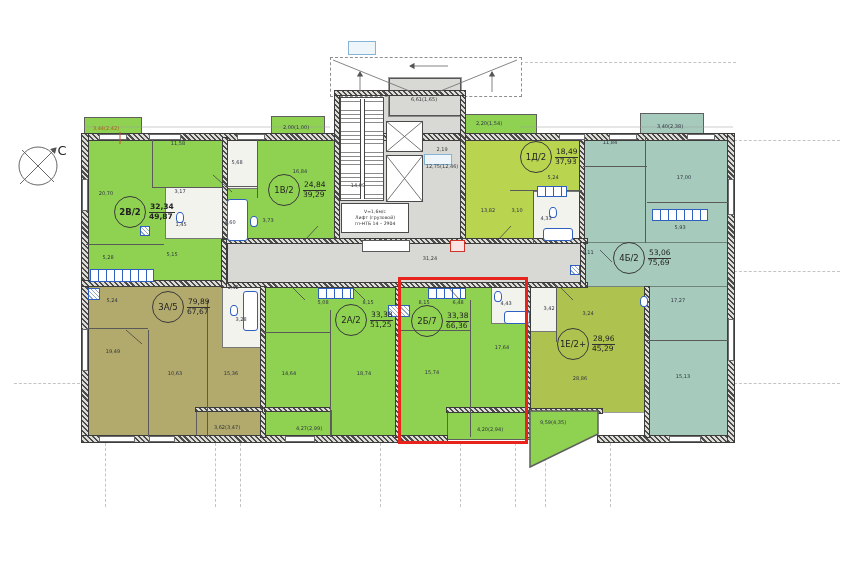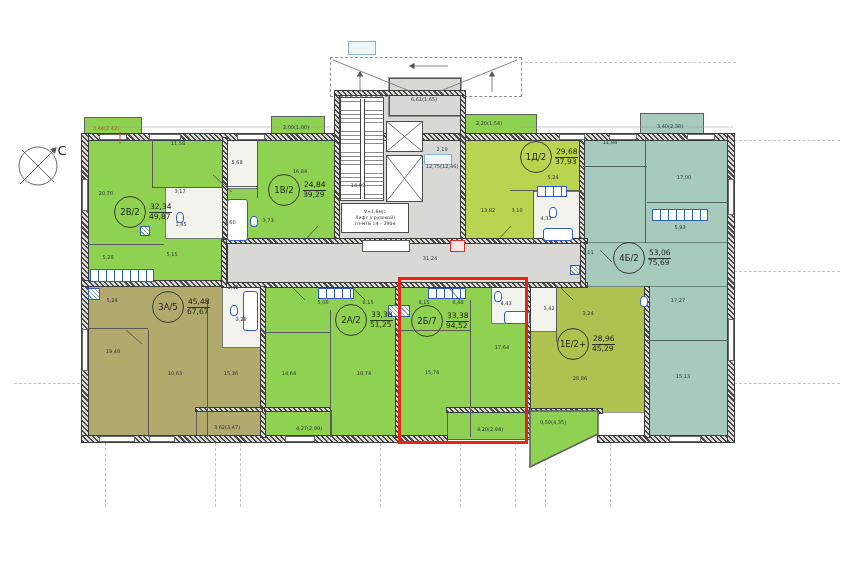--- a/index.html
+++ b/index.html
@@ -283,67 +283,67 @@
       <div class="lbl " style="left: 309px; top: 428px;">4,27(2,99)</div>
       <div class="lbl " style="left: 490px; top: 429px;">4,20(2,94)</div>
       <div class="lbl " style="left: 553px; top: 422px;">9,59(4,35)</div>
       <div class="lbl core-lbl" style="left: 358px; top: 185px;">14,09</div>
       <div class="lbl core-lbl" style="left: 424px; top: 99px;">6,61(1,65)</div>
       <div class="lbl core-lbl" style="left: 442px; top: 149px;">2,19</div>
       <div class="lbl core-lbl" style="left: 442px; top: 166px;">12,75(12,46)</div>
       <div class="lbl core-lbl" style="left: 430px; top: 258px;">31,24</div>
     </div>
   <div class="layer" id="tags">
-      <div class="apt-tag" style="left: 130px; top: 212px;">
+      <div class="apt-tag" style="left: 130px; top: 212px; font-weight: bold;">
         <div class="apt-circle">2В/2</div>
         <div class="apt-frac">
           <div class="top">32,34</div>
           <div>49,87</div>
         </div>
       </div>
       <div class="apt-tag" style="left: 284px; top: 190px;">
         <div class="apt-circle">1В/2</div>
         <div class="apt-frac">
           <div class="top">24,84</div>
           <div>39,29</div>
         </div>
       </div>
       <div class="apt-tag" style="left: 536px; top: 157px;">
         <div class="apt-circle">1Д/2</div>
         <div class="apt-frac">
-          <div class="top">29,68</div>
+          <div class="top">18,49</div>
           <div>37,93</div>
         </div>
       </div>
       <div class="apt-tag" style="left: 629px; top: 258px; align-items: center;">
         <div class="apt-circle">4Б/2</div>
         <div class="apt-frac">
           <div class="top">53,06</div>
           <div>75,69</div>
         </div>
       </div>
       <div class="apt-tag" style="left: 168px; top: 307px;">
         <div class="apt-circle">3А/5</div>
         <div class="apt-frac">
-          <div class="top">45,48</div>
+          <div class="top">79,89</div>
           <div>67,67</div>
         </div>
       </div>
       <div class="apt-tag" style="left: 351px; top: 320px;">
         <div class="apt-circle">2А/2</div>
         <div class="apt-frac">
           <div class="top">33,38</div>
           <div>51,25</div>
         </div>
       </div>
       <div class="apt-tag" style="left: 427px; top: 321px;">
         <div class="apt-circle">2Б/7</div>
         <div class="apt-frac">
           <div class="top">33,38</div>
-          <div>94,52</div>
+          <div>66,36</div>
         </div>
       </div>
       <div class="apt-tag" style="left: 573px; top: 344px;">
         <div class="apt-circle">1Е/2+</div>
         <div class="apt-frac">
           <div class="top">28,96</div>
           <div>45,29</div>
         </div>
       </div>
     </div>

